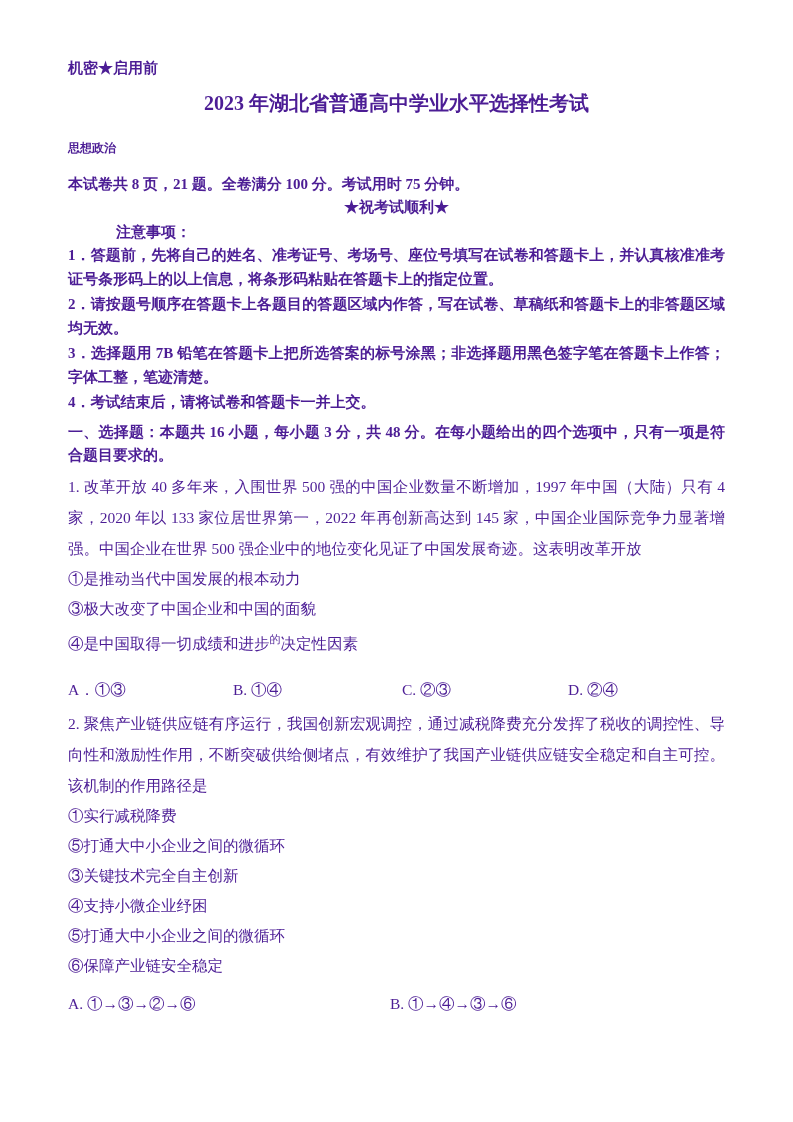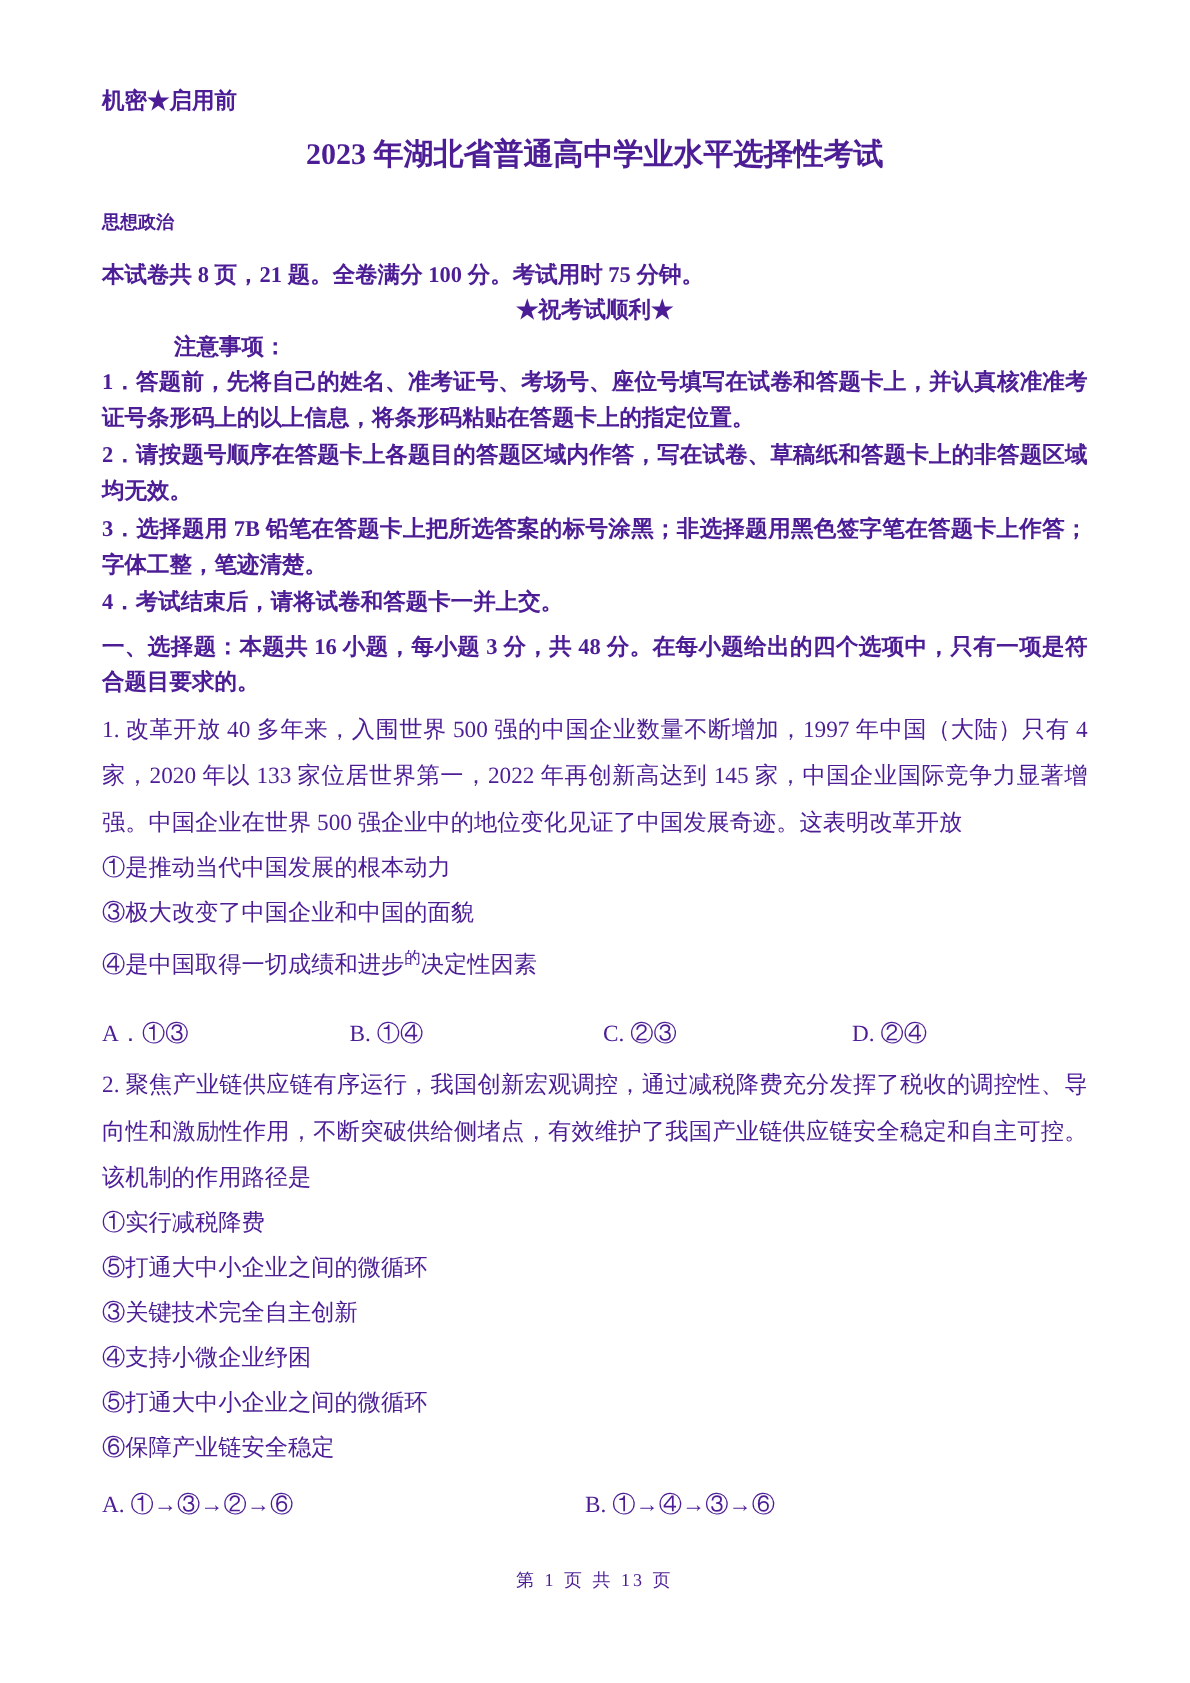--- a/index.html
+++ b/index.html
@@ -77,15 +77,14 @@
   <div class="statement">③关键技术完全自主创新</div>
   <div class="statement">④支持小微企业纾困</div>
   <div class="statement">⑤打通大中小企业之间的微循环</div>
   <div class="statement">⑥保障产业链安全稳定</div>
 
   <div class="options options-2">
     <span class="option">A. ①→③→②→⑥</span>
     <span class="option">B. ①→④→③→⑥</span>
   </div>
 
-  <div class="footer">第 1 页 共 13 页</div>
 
 </div>
 
 </body></html>

